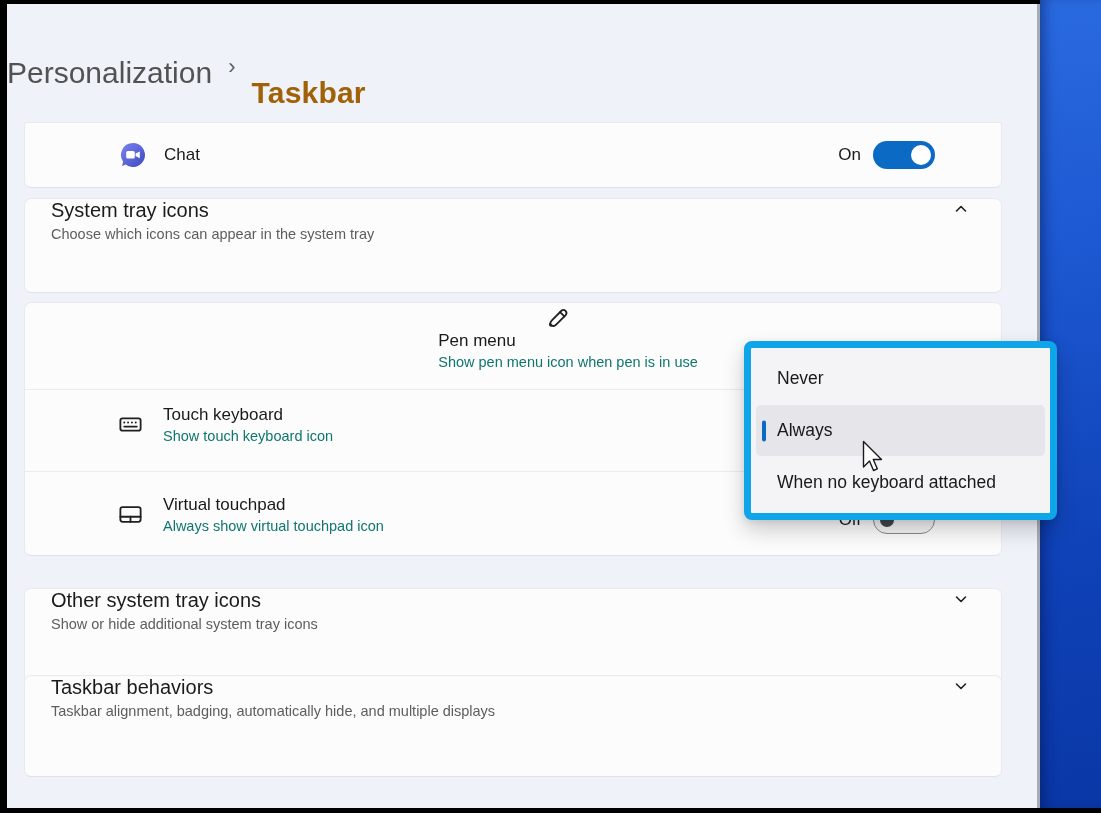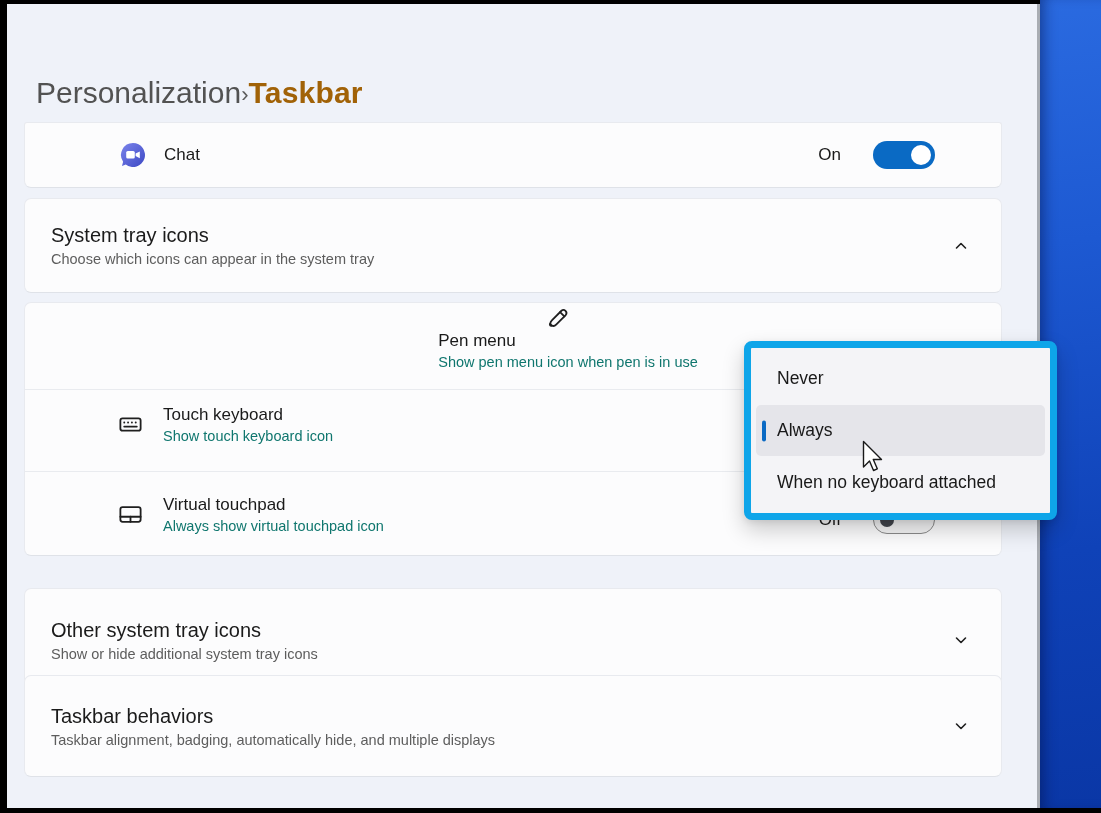--- a/index.html
+++ b/index.html
@@ -20,58 +20,58 @@
   }
 
   
   .window {
     position:absolute; left:7px; top:4px; width:1033px; bottom:5px;
     background:#eff2f9;
     border-right:3px solid #a9adb3;
   }
 
   
-  .breadcrumb { position:absolute; left:29px; top:52px; display:flex; align-items:flex-end; }
+  .breadcrumb { position:absolute; left:0; top:52px; display:flex; align-items:flex-start; gap:16px; }
   .crumb-parent { font-size:30px; color:#525252; }
   .crumb-sep { font-size:22px; color:#5c5c5c; transform:translateY(-2px); }
   .crumb-current { font-size:30px; font-weight:700; color:#a16207; letter-spacing:.2px;margin-top:20px; }
 
   
   .card {
     position:absolute; left:17px; width:978px;
     background:#fcfcfd;
     border:1px solid #e8eaef;
     border-bottom-color:#dfe2e8;
     border-radius:7px;
   }
   .card-chat { top:118px; height:66px; border-radius:3px 3px 7px 7px; display:flex; align-items:center; }
   .card-tray-header { top:194px; height:95px; }
   .card-rows { top:298px; height:254px; }
   .card-other { top:584px; height:104px; }
   .card-behaviors { top:671px; height:102px; }
 
   
-  .expander { display:flex; align-items:center; padding:0 30px 0 26px; height:100%; }
+  .expander { display:flex; padding:0 30px 0 26px; height:100%; }
   .exp-text { display:flex; flex-direction:column; gap:4px; }
   .exp-title { font-size:20px; color:#1b1b1b; }
   .exp-sub { font-size:14.5px; color:#5d5d5d; }
   .chev { margin-left:auto; width:20px; height:20px; display:flex; align-items:center; justify-content:center; }
 
   
   .row { position:absolute; left:0; right:0; display:flex; align-items:center; padding-left:91px; }
   .row1 { top:0; height:86px;flex-direction:column; }
   .row2 { top:80px; height:82px; }
   .row3 { top:168px; height:86px; }
   .sep { position:absolute; left:0; right:0; height:1px; background:#e9ebef; }
   .sep1 { top:86px; } .sep2 { top:168px; }
   .row-icon { width:28px; height:28px; flex:0 0 28px; display:flex; align-items:center; justify-content:center; }
   .row-text { margin-left:19px; display:flex; flex-direction:column; gap:3px; }
   .row-title { font-size:17px; color:#1a1a1a; }
   .row-sub { font-size:14.5px; color:#0f766e; }
-  .row-controls { margin-left:auto; display:flex; align-items:center; gap:32px; padding-right:66px; }
+  .row-controls { margin-left:auto; display:flex; align-items:center; gap:12px; padding-right:66px; }
   .state-label { font-size:17px; color:#1a1a1a; }
 
   
   .card-chat .row-icon { margin-left:94px; }
   .card-chat .row-text { margin-left:17px; }
 
   
   .toggle-on {
     width:62px; height:28px; border-radius:14px; background:#0a6ac4;
     position:relative; flex:0 0 62px;

